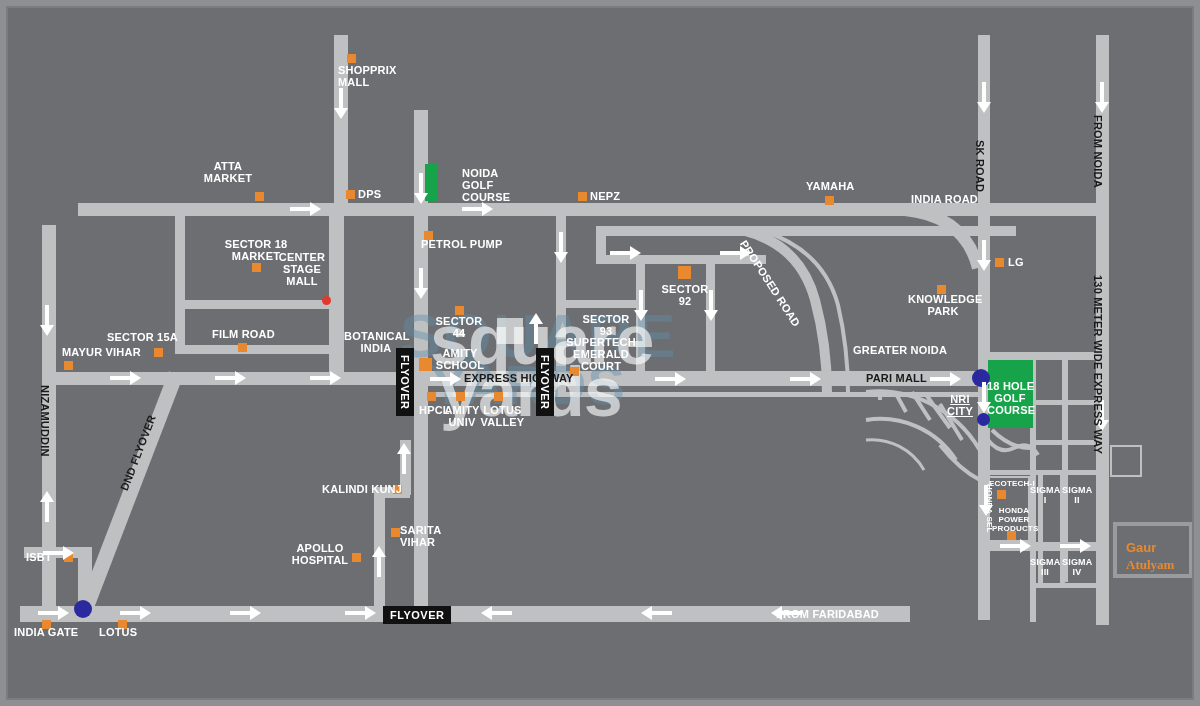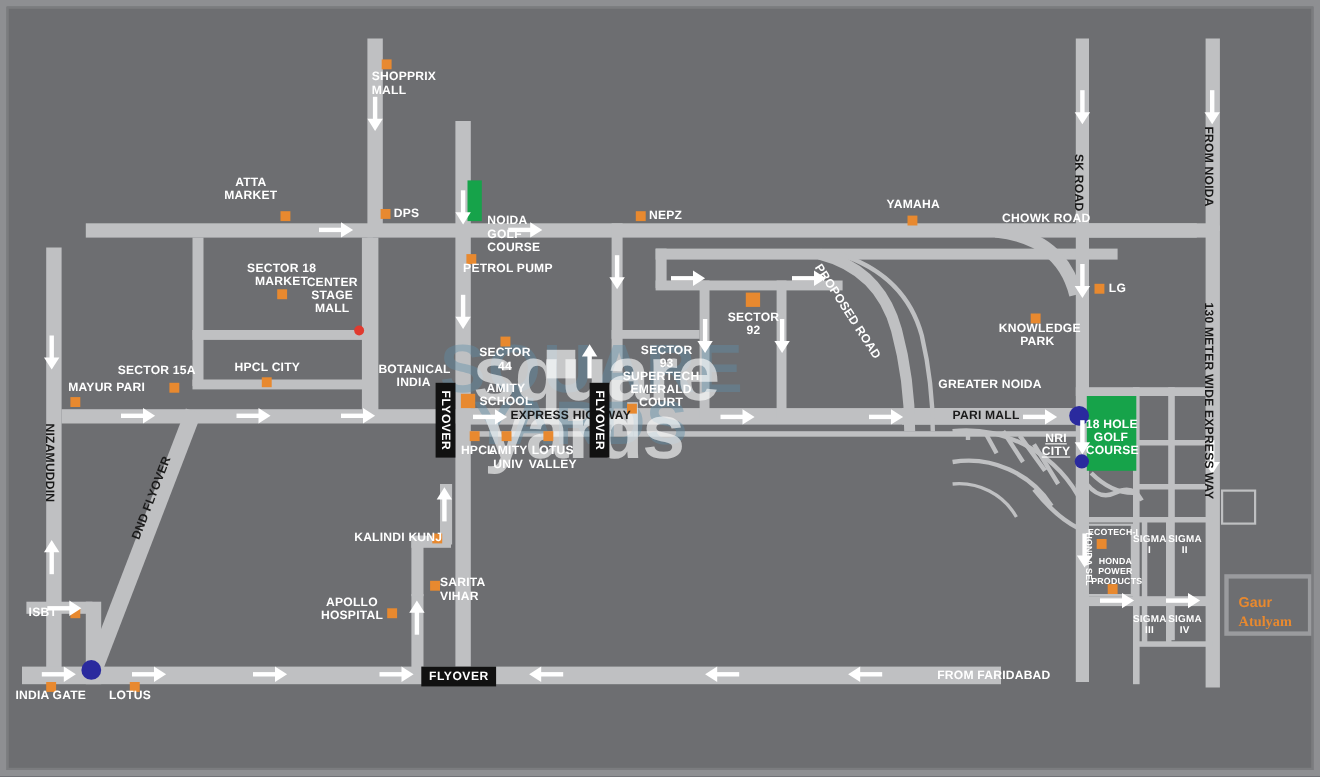--- a/index.html
+++ b/index.html
@@ -373,27 +373,27 @@
   <div class="lbl" style="left:338px;top:64px;">SHOPPRIX
 MALL</div>
   <div class="lbl" style="left:358px;top:188px;">DPS</div>
   <div class="lbl c" style="left:200px;top:160px;width:56px;">ATTA
 MARKET</div>
   <div class="lbl c" style="left:216px;top:238px;width:80px;">SECTOR 18
 MARKET</div>
   <div class="lbl c" style="left:278px;top:251px;width:48px;">CENTER
 STAGE
 MALL</div>
-  <div class="lbl c" style="left:212px;top:328px;width:62px;">HPCL CITY</div>
+  <div class="lbl c" style="left:212px;top:328px;width:62px;">FILM ROAD</div>
   <div class="lbl" style="left:107px;top:331px;">SECTOR 15A</div>
-  <div class="lbl" style="left:62px;top:346px;">MAYUR PARI</div>
+  <div class="lbl" style="left:62px;top:346px;">MAYUR VIHAR</div>
   <div class="lbl c" style="left:344px;top:330px;width:64px;">BOTANICAL
 INDIA</div>
   <div class="lbl" style="left:421px;top:238px;">PETROL PUMP</div>
-  <div class="lbl" style="left:443px;top:167px;margin-top:28px;">NOIDA
+  <div class="lbl" style="left:462px;top:167px;">NOIDA
 GOLF
 COURSE</div>
   <div class="lbl c" style="left:428px;top:315px;width:62px;">SECTOR
 44</div>
   <div class="lbl c" style="left:434px;top:347px;width:52px;">AMITY
 SCHOOL</div>
   <div class="lbl" style="left:419px;top:404px;">HPCL</div>
   <div class="lbl c" style="left:443px;top:404px;width:38px;">AMITY
 UNIV</div>
   <div class="lbl c" style="left:480px;top:404px;width:45px;">LOTUS
@@ -434,28 +434,28 @@
 I</div>
   <div class="lbl sm c" style="left:1062px;top:485px;width:30px;">SIGMA
 II</div>
   <div class="lbl sm c" style="left:1030px;top:557px;width:30px;">SIGMA
 III</div>
   <div class="lbl sm c" style="left:1062px;top:557px;width:30px;">SIGMA
 IV</div>
 
   <div class="lbl dark" style="left:464px;top:372px;">EXPRESS HIGHWAY</div>
   <div class="lbl dark" style="left:866px;top:372px;">PARI MALL</div>
-  <div class="lbl" style="left:911px;top:193px;">CHOWK ROAD</div>
+  <div class="lbl" style="left:911px;top:193px;">INDIA ROAD</div>
   <div class="lbl dark vert" style="left:986px;top:140px;transform:rotate(90deg);">SK ROAD</div>
   <div class="lbl dark vert" style="left:1104px;top:115px;transform:rotate(90deg);">FROM NOIDA</div>
   <div class="lbl dark vert" style="left:1104px;top:275px;transform:rotate(90deg);">130 METER WIDE EXPRESS WAY</div>
   <div class="lbl" style="left:748px;top:238px;transform:rotate(57deg);transform-origin:0 0;">PROPOSED ROAD</div>
   <div class="lbl dark vert" style="left:51px;top:385px;transform:rotate(90deg);">NIZAMUDDIN</div>
   <div class="lbl dark" style="left:118px;top:488px;transform:rotate(-69deg);transform-origin:0 0;">DND FLYOVER</div>
-  <div class="lbl" style="left:852px;top:608px;">FROM FARIDABAD</div>
+  <div class="lbl" style="left:776px;top:608px;">FROM FARIDABAD</div>
 
   <div class="badge vert" style="left:414px;top:348px;">FLYOVER</div>
   <div class="badge vert" style="left:554px;top:348px;">FLYOVER</div>
   <div class="badge" style="left:383px;top:606px;">FLYOVER</div>
 
   <div class="gaurbox" style="left:1113px;top:522px;width:80px;height:56px;"></div>
   <div class="gaurtxt" style="left:1126px;top:539px;">Gaur</div>
   <div class="gaurtxt" style="left:1126px;top:556px;font-family:Liberation Serif, serif;">Atulyam</div>
 
   <div class="frame"></div>

